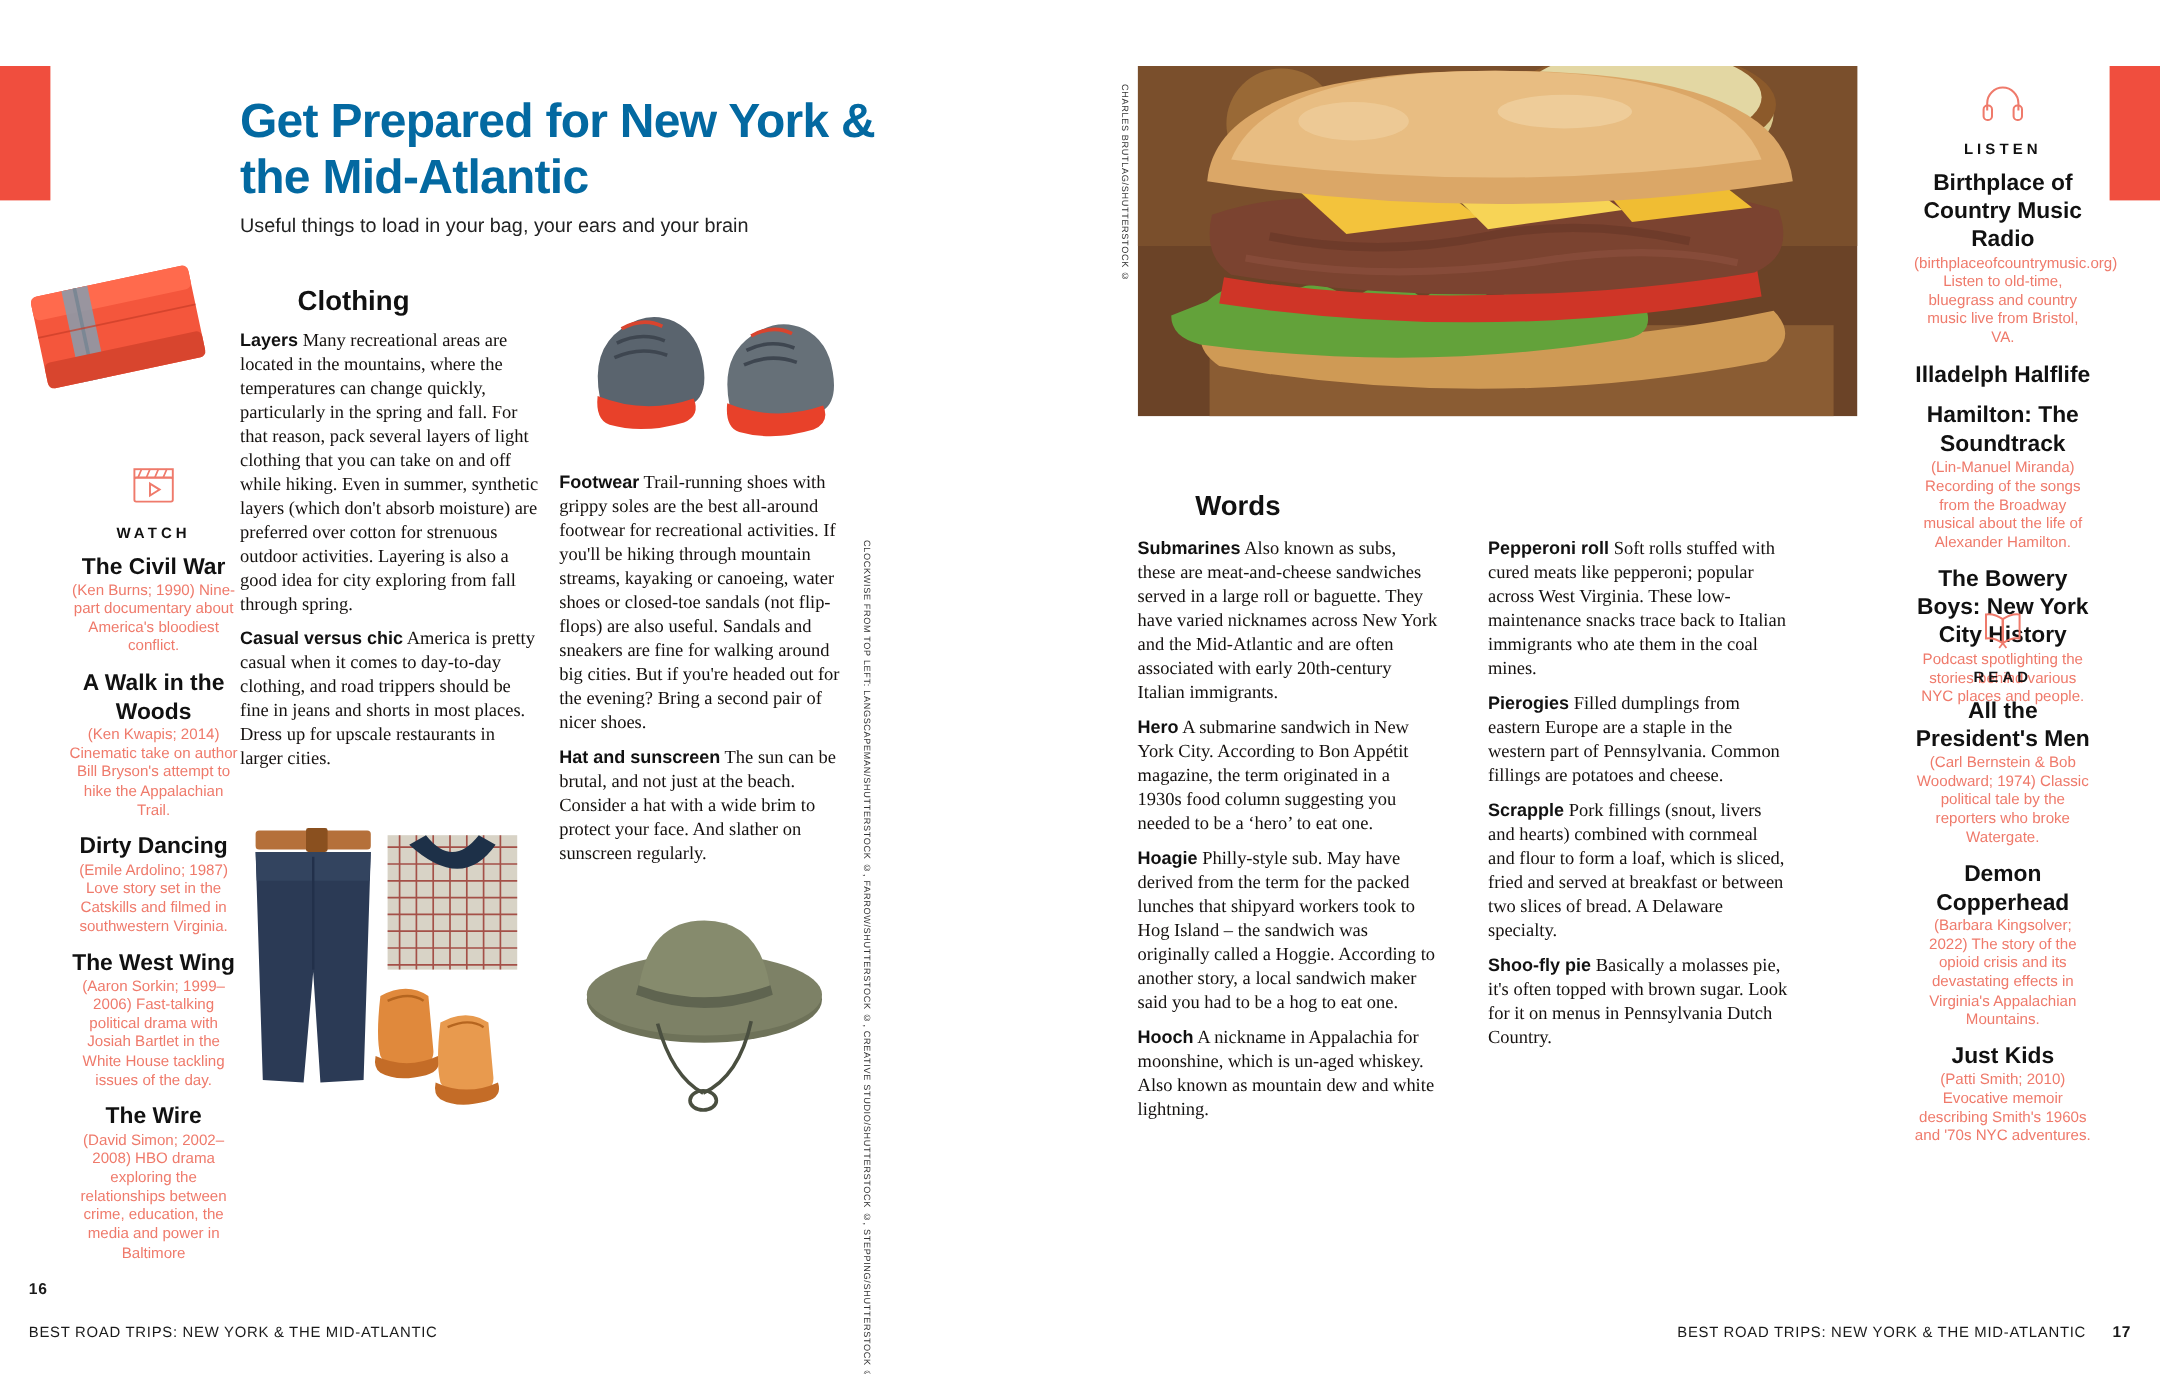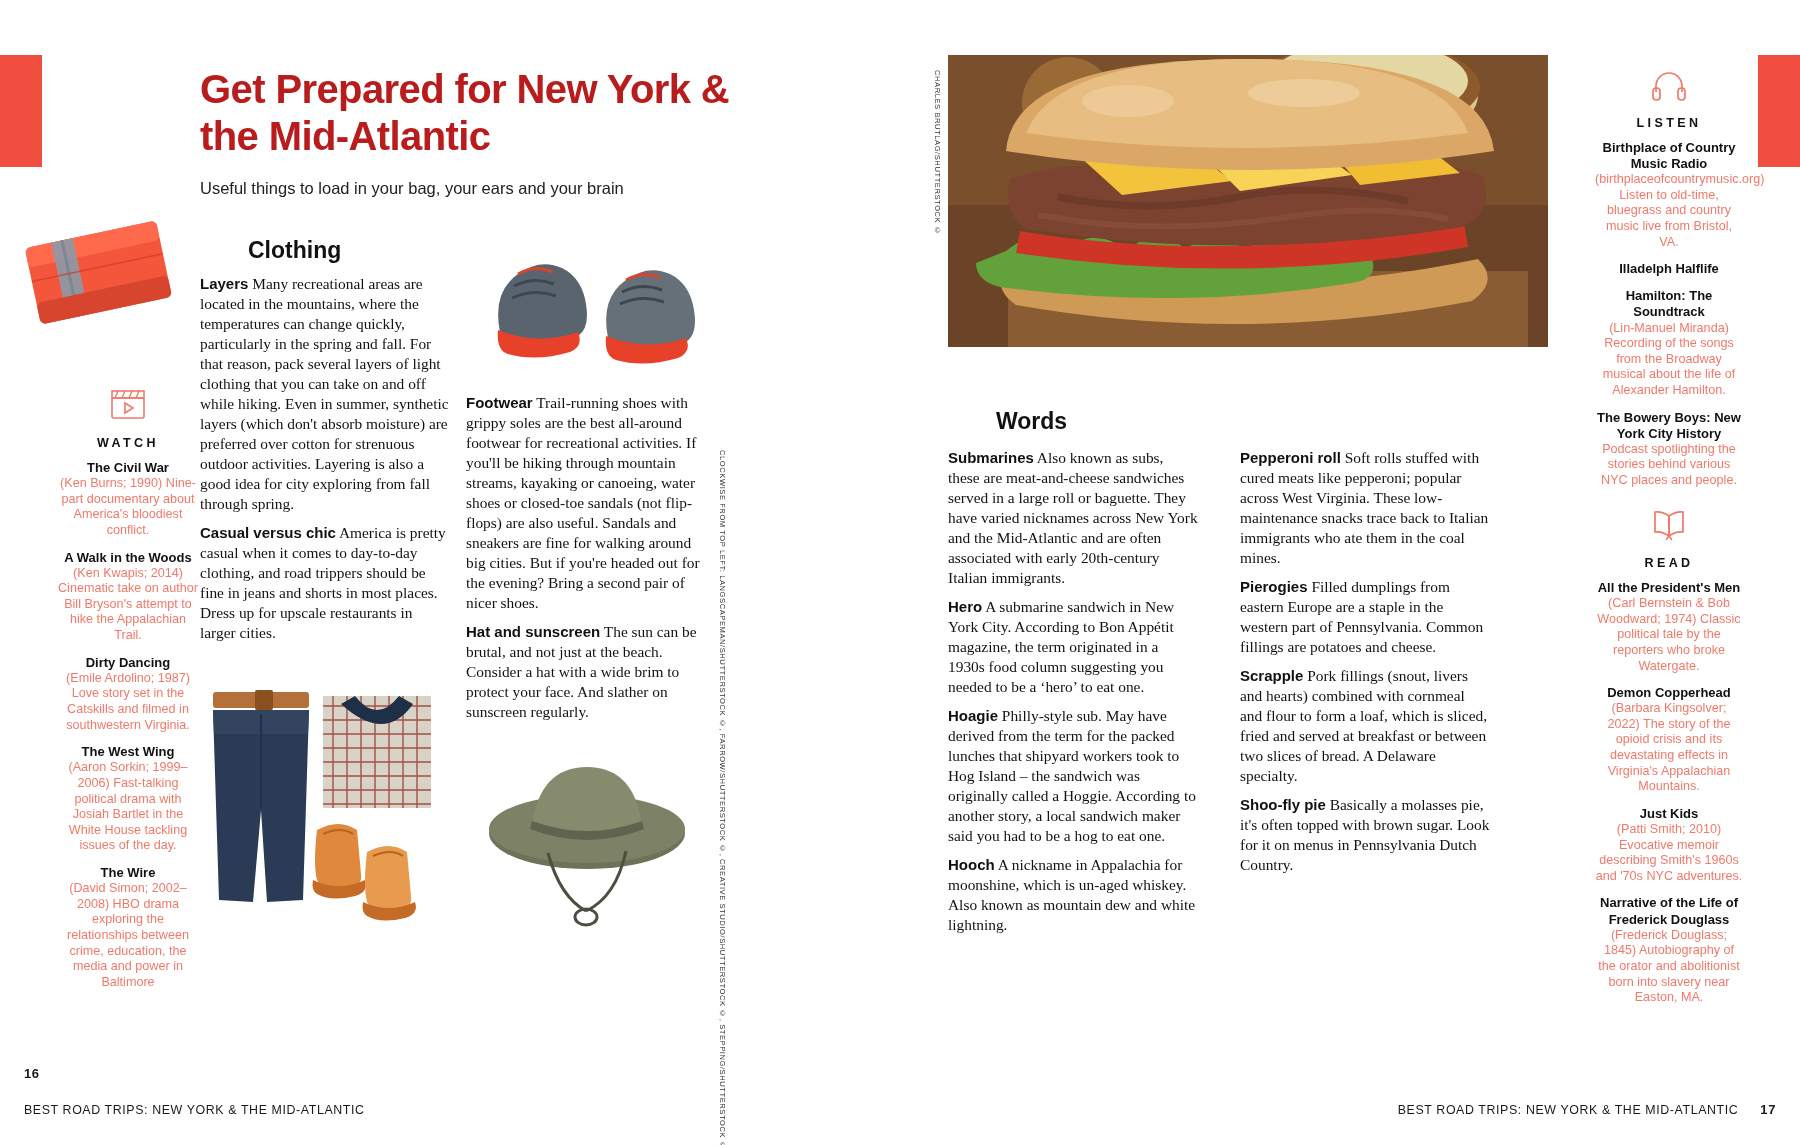--- a/index.html
+++ b/index.html
@@ -17,23 +17,23 @@
 
   
   .accent-bar {
     position: absolute; background: #f04e3e; width: 42px; height: 112px;
   }
   .accent-left { left: 0; top: 55px; }
   .accent-right { right: 0; top: 55px; }
 
   
   .main-title {
-    position: absolute; left: 200px; top: 66px; width: 560px;
+    position: absolute; left: 200px; top: 78px; width: 560px;
     font-size: 40px; font-weight: bold; line-height: 1.18;
-    letter-spacing: -0.6px; color: #b91c1c;
+    letter-spacing: -0.6px; color: #0369a1;
   }
   .subtitle {
     position: absolute; left: 200px; top: 178px; width: 540px;
     font-size: 16.5px; color: #222; line-height: 1.3;
   }
 
   .section-head {
     font-family: "Liberation Sans", sans-serif;
     font-size: 23px; font-weight: bold; color: #111;
     margin-bottom: 8px;
@@ -61,21 +61,21 @@
     position: absolute; text-align: center;
   }
   #watch-col { left: 58px; top: 388px; width: 140px; }
   .side-icon { display: block; margin: 0 auto 10px; }
   .side-label {
     font-size: 12.5px; font-weight: bold; letter-spacing: 3.4px;
     color: #111; margin-bottom: 10px;
   }
   .rec { margin-bottom: 11px; line-height: 1.24; }
   .rec-title {
-    display: block; font-size: 13px; font-weight: bold; color: #111;
+    display: block; font-size: 19px; font-weight: bold; color: #111;
   }
   .rec-desc {
     display: block; font-size: 12.6px; color: #ef7a6b;
   }
 
   
   #listen-col { position: absolute; right: 57px; top: 68px; width: 148px; text-align: center; }
   #read-col   { position: absolute; right: 57px; top: 508px; width: 148px; text-align: center; }
 
   
@@ -379,24 +379,20 @@
           <span class="rec-desc">(Carl Bernstein &amp; Bob Woodward; 1974) Classic political tale by the reporters who broke Watergate.</span>
         </div>
         <div class="rec">
           <span class="rec-title">Demon Copperhead</span>
           <span class="rec-desc">(Barbara Kingsolver; 2022) The story of the opioid crisis and its devastating effects in Virginia's Appalachian Mountains.</span>
         </div>
         <div class="rec">
           <span class="rec-title">Just Kids</span>
           <span class="rec-desc">(Patti Smith; 2010) Evocative memoir describing Smith's 1960s and '70s NYC adventures.</span>
         </div>
-        <div class="rec">
-          <span class="rec-title">Narrative of the Life of Frederick Douglass</span>
-          <span class="rec-desc">(Frederick Douglass; 1845) Autobiography of the orator and abolitionist born into slavery near Easton, MA.</span>
-        </div>
       </div>
     </div>
 
     <svg class="arrow-layer">
       <path d="M208 416 q40 -14 50 -56" fill="none" stroke="#55555a" stroke-width="1.4"></path>
       <path d="M258 358 l2 -13 l8 11 z" fill="#55555a"></path>
     </svg>
 
     <div class="footer" id="footer-right">
       <span>BEST ROAD TRIPS: NEW YORK &amp; THE MID-ATLANTIC</span>

